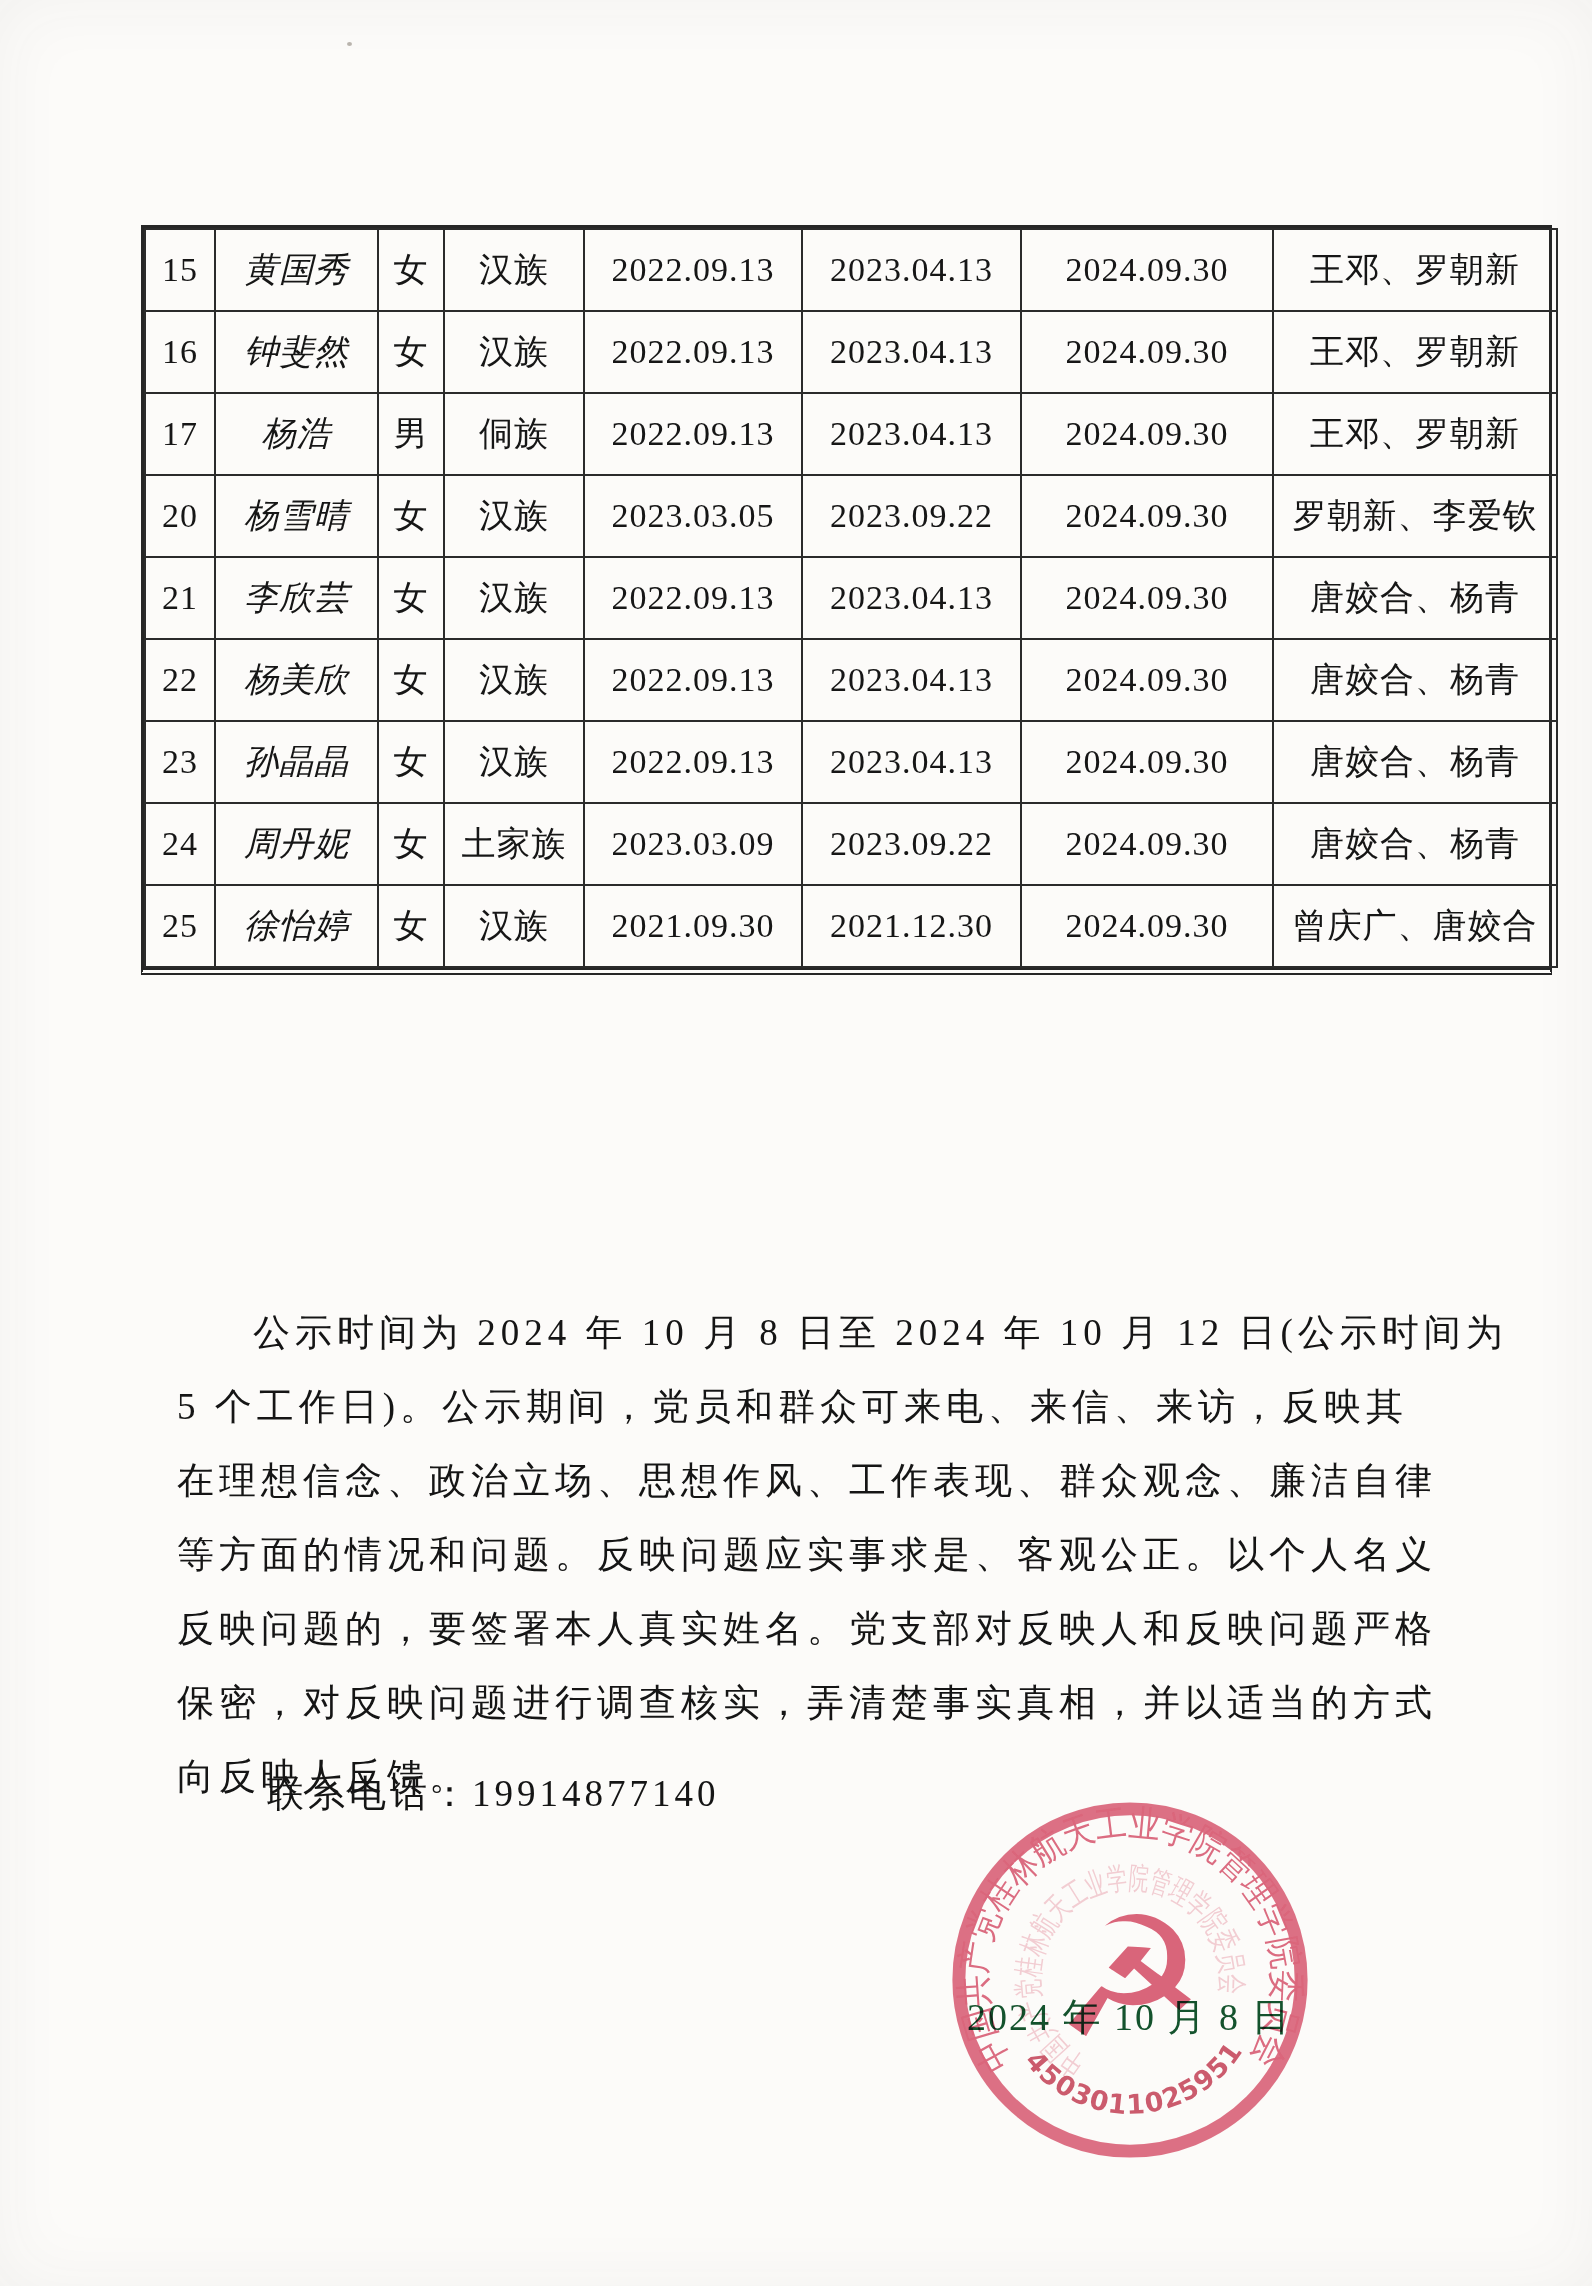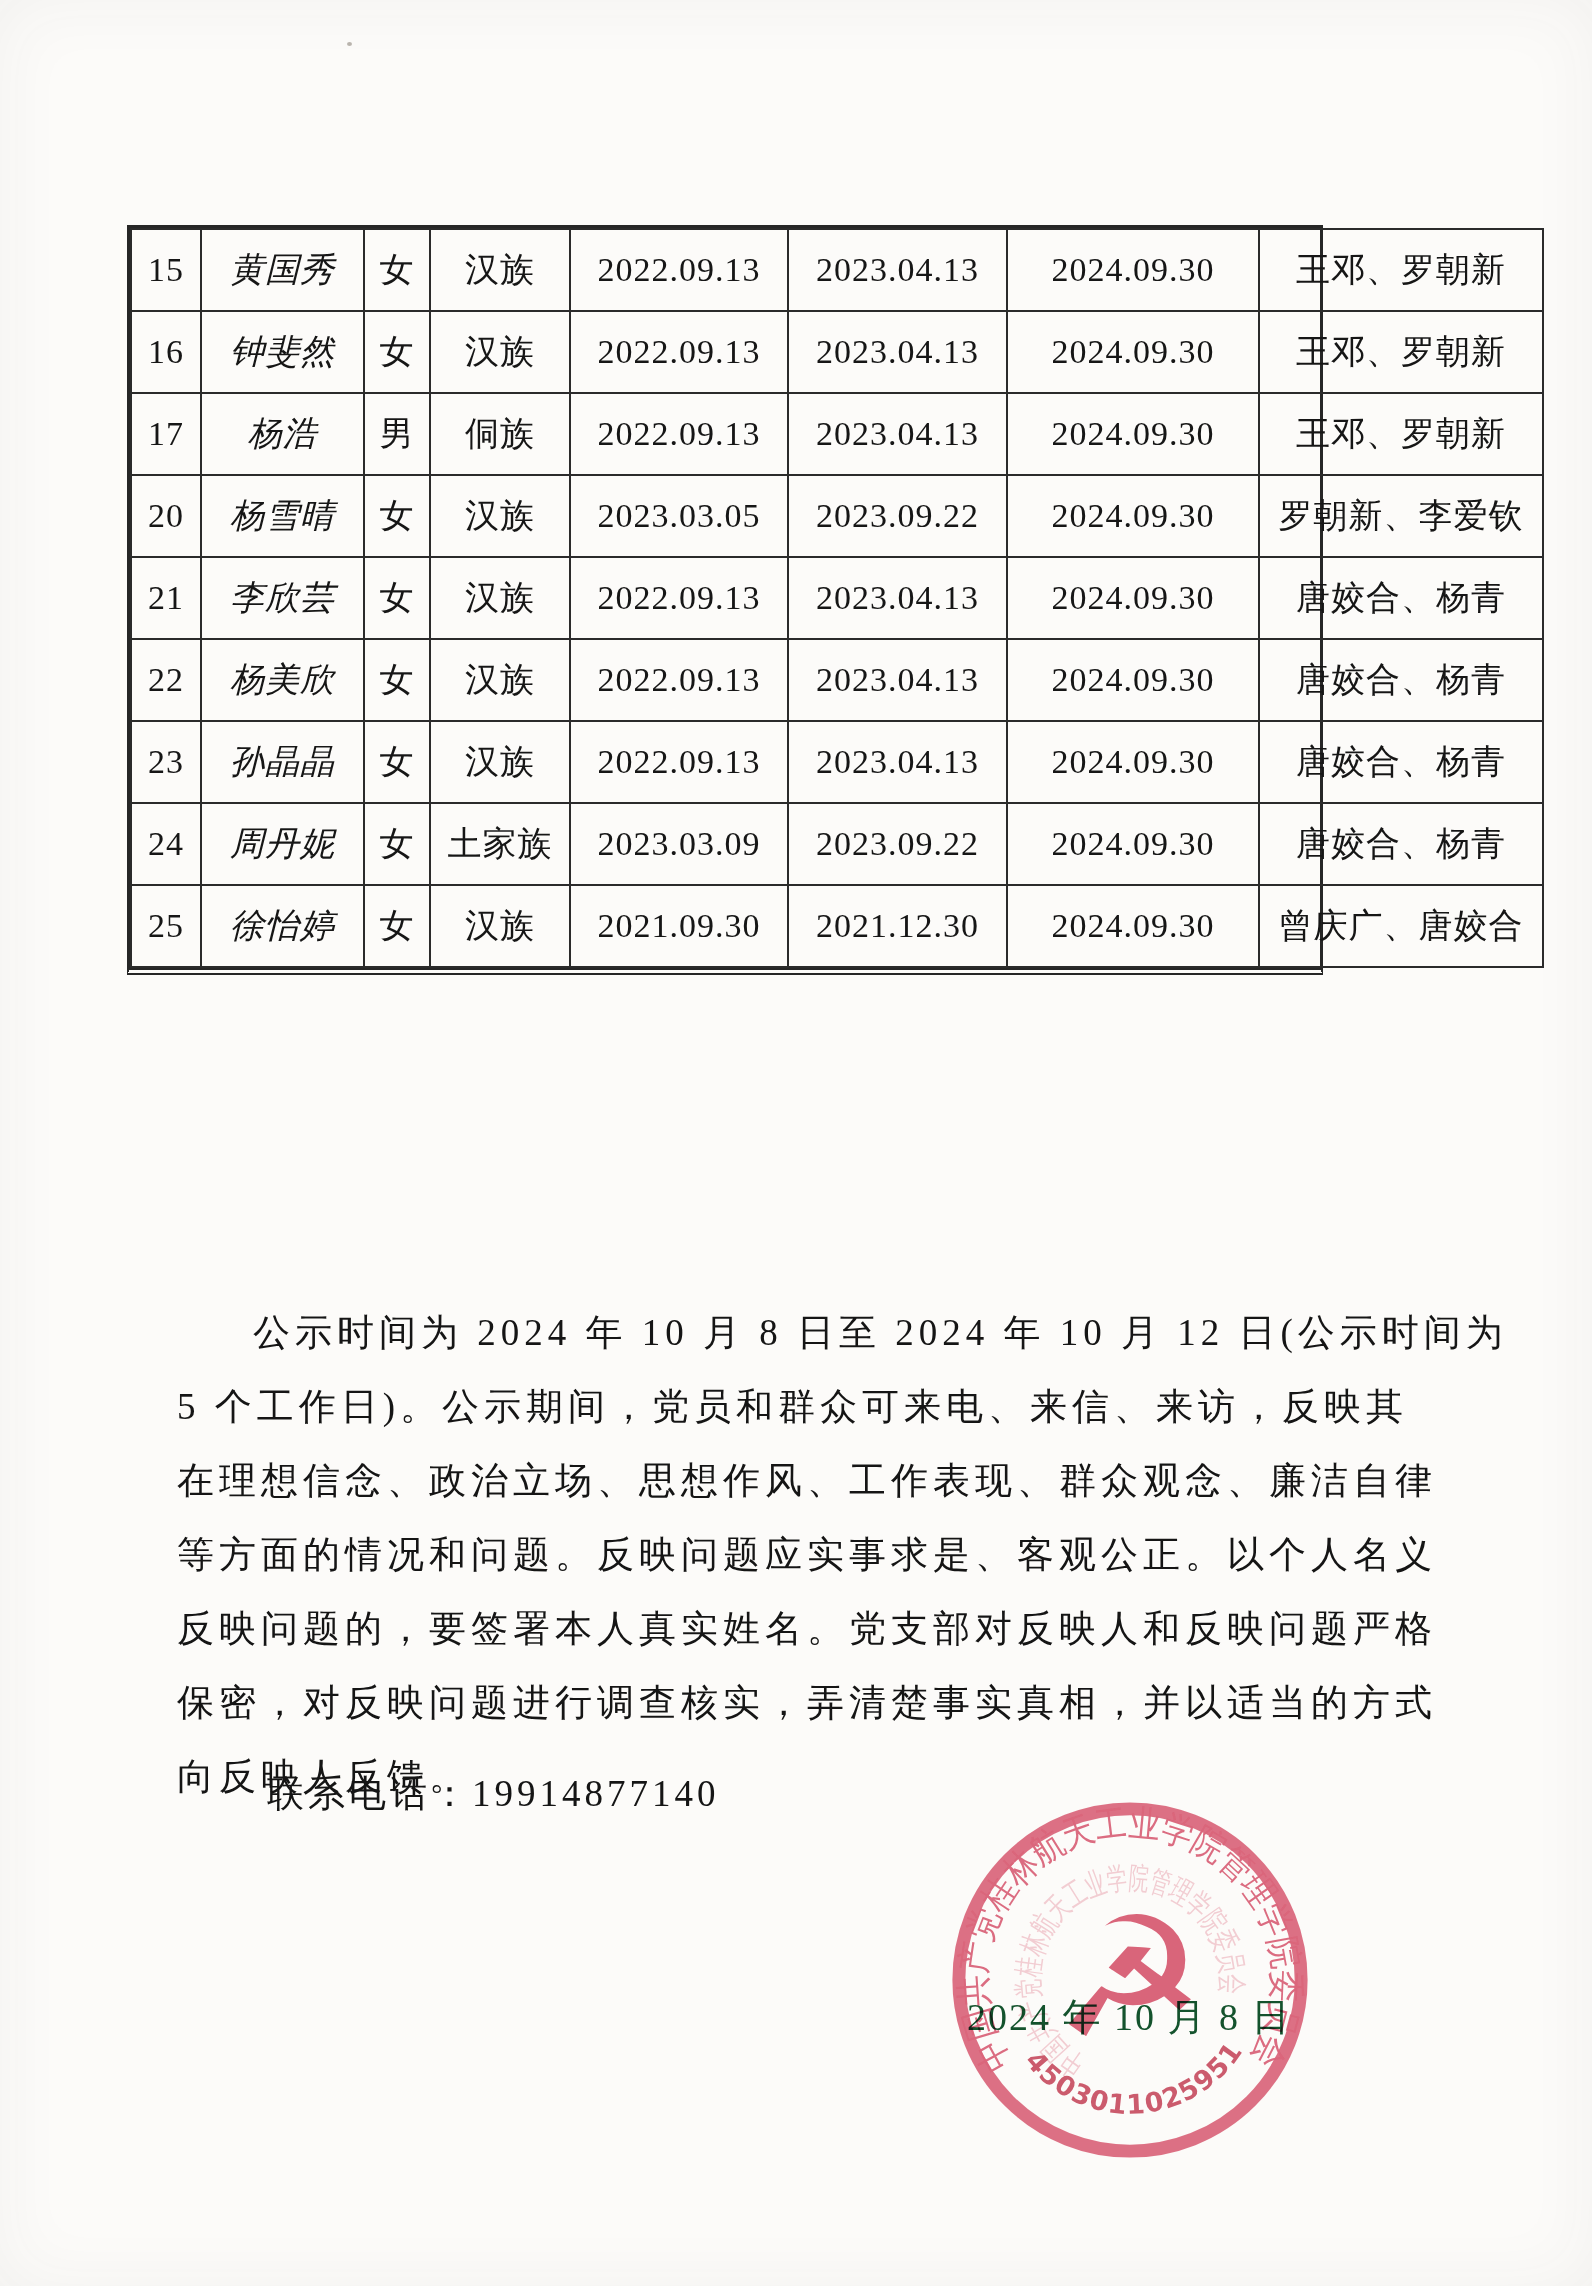--- a/index.html
+++ b/index.html
@@ -11,21 +11,21 @@
   .page{
     position:relative;
     width:1592px;height:2287px;
     background:#fcfbf9;
     overflow:hidden;
     box-shadow:inset 0 0 70px rgba(60,55,50,0.05);
     color:#1c1c1c;
   }
   
   .tablewrap{
-    position:absolute;left:127px;top:225px;width:1196px;
+    position:absolute;left:141px;top:225px;width:1411px;
     border:3px solid #262626;
     border-bottom:7px double #262626;
     box-sizing:border-box;
     background:#fcfbf9;
   }
   table.roster{
     width:100%;
     border-collapse:collapse;
     table-layout:fixed;
   }

